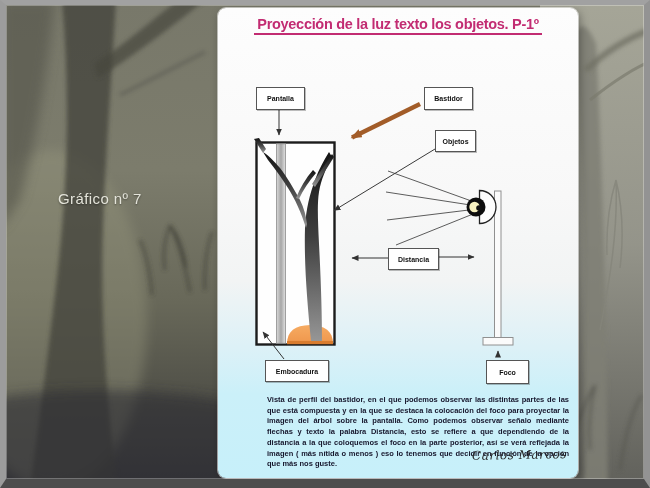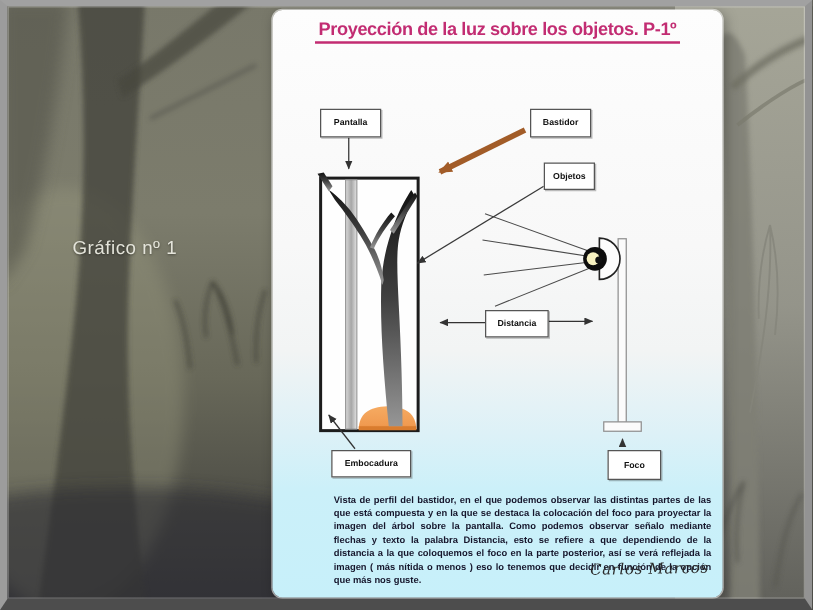--- a/index.html
+++ b/index.html
@@ -70,24 +70,24 @@
     <path d="M574,36 C582,150 586,300 584,488 L608,488 C606,300 602,160 596,44 C588,24 580,20 574,36 Z" fill="#7f7f74" opacity=".85" filter="url(#soft2)"></path>
     <path d="M586,70 C605,52 628,38 650,30" stroke="#6f6f64" stroke-width="6" fill="none" opacity=".8" filter="url(#soft2)"></path>
     <path d="M590,100 C615,80 638,66 650,62" stroke="#7a7a6e" stroke-width="3" fill="none" opacity=".7"></path>
     <path d="M600,330 C610,280 618,230 616,180 M616,180 C610,200 606,225 607,255 M616,180 C622,205 624,235 620,268" stroke="#84847a" stroke-width="1.5" fill="none" opacity=".8"></path>
     <path d="M560,470 C575,430 585,400 595,385 M595,385 C590,405 588,425 590,450 M620,470 C625,435 632,410 642,395" stroke="#565650" stroke-width="2.5" fill="none" opacity=".8" filter="url(#soft2)"></path>
   </svg>
 
   <div id="panel"></div>
 
   <div id="page-title">
-    <span>Proyección de la luz sobre los objetos. P-1º</span>
+    <span>Proyección de la luz texto los objetos. P-1º</span>
   </div>
 
-  <div id="caption">Gráfico nº 1</div>
+  <div id="caption">Gráfico nº 7</div>
 
   <svg id="diagram-svg" width="650" height="488" viewBox="0 0 650 488">
     <defs>
       <marker id="ah" markerWidth="8" markerHeight="7" refX="6.5" refY="3" orient="auto" markerUnits="userSpaceOnUse">
         <path d="M0,0 L7,3 L0,6 Z" fill="#333"></path>
       </marker>
       <marker id="ahBrown" markerWidth="12" markerHeight="10" refX="9.5" refY="4.5" orient="auto" markerUnits="userSpaceOnUse">
         <path d="M0,0 L11,4.5 L0,9 Z" style="fill:var(--arrow-brown,#a25c28)"></path>
       </marker>
       <linearGradient id="screenGrad" x1="0" y1="0" x2="1" y2="0">

